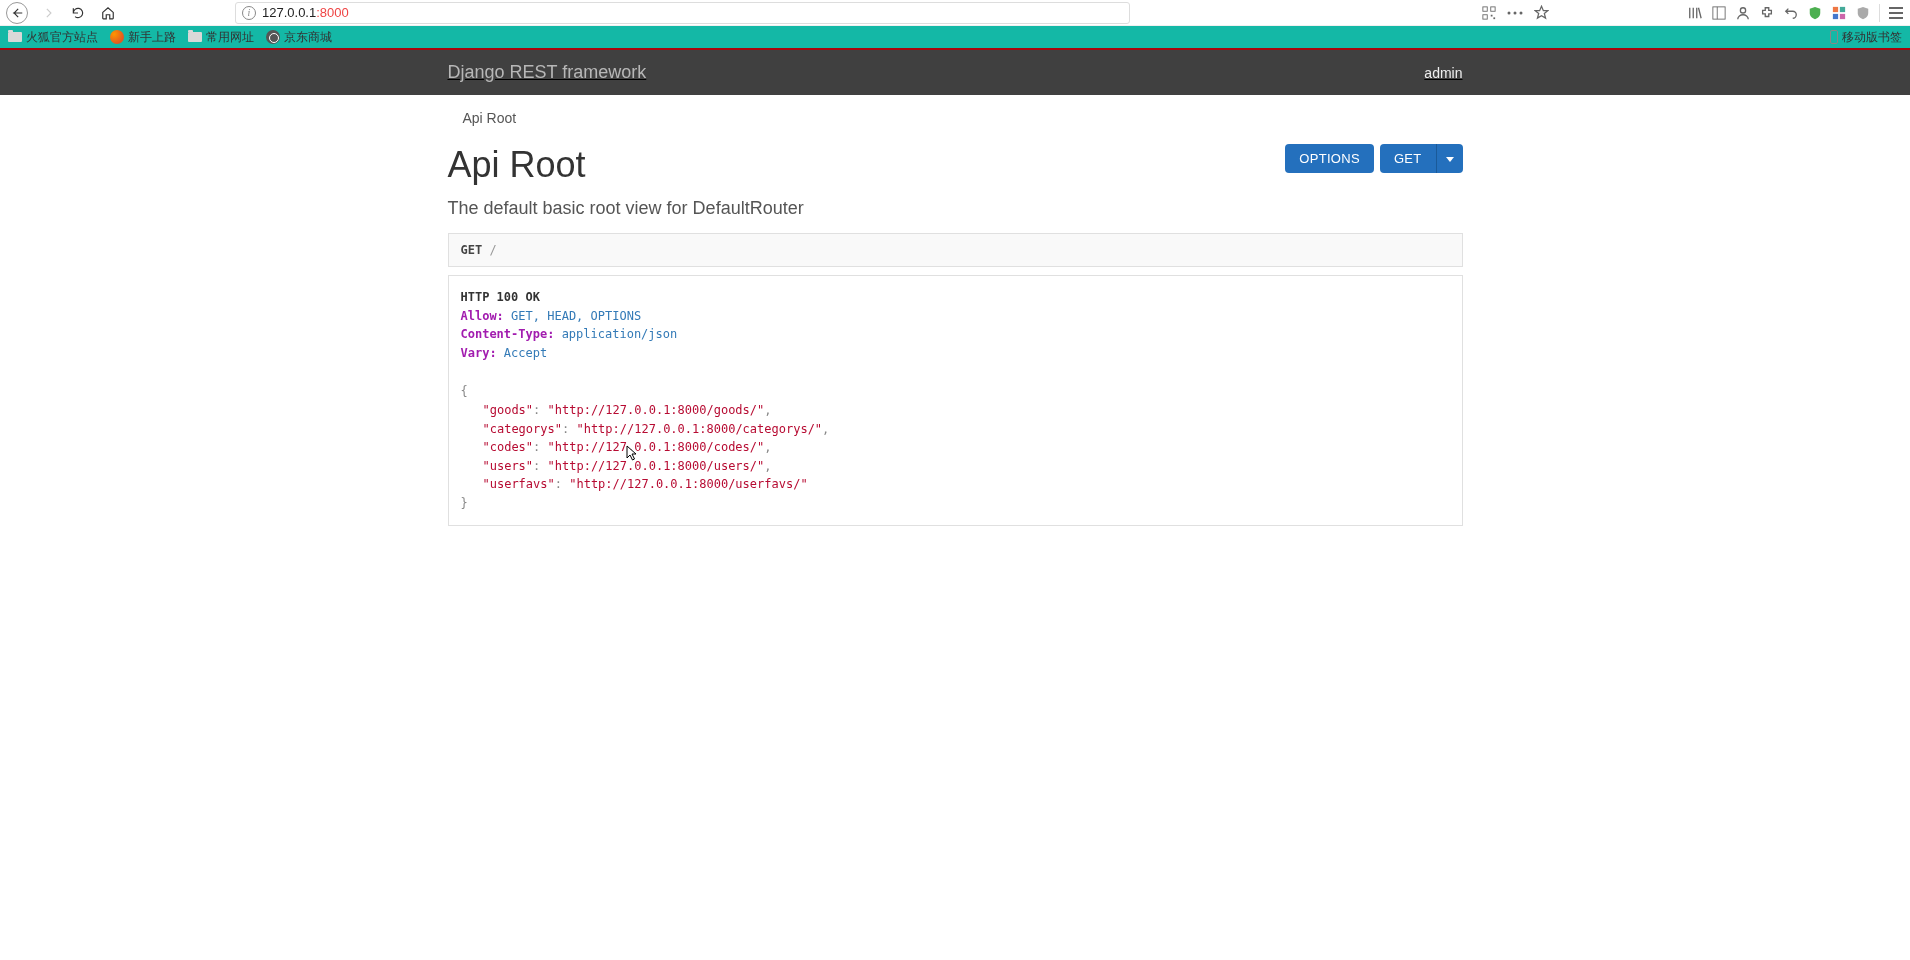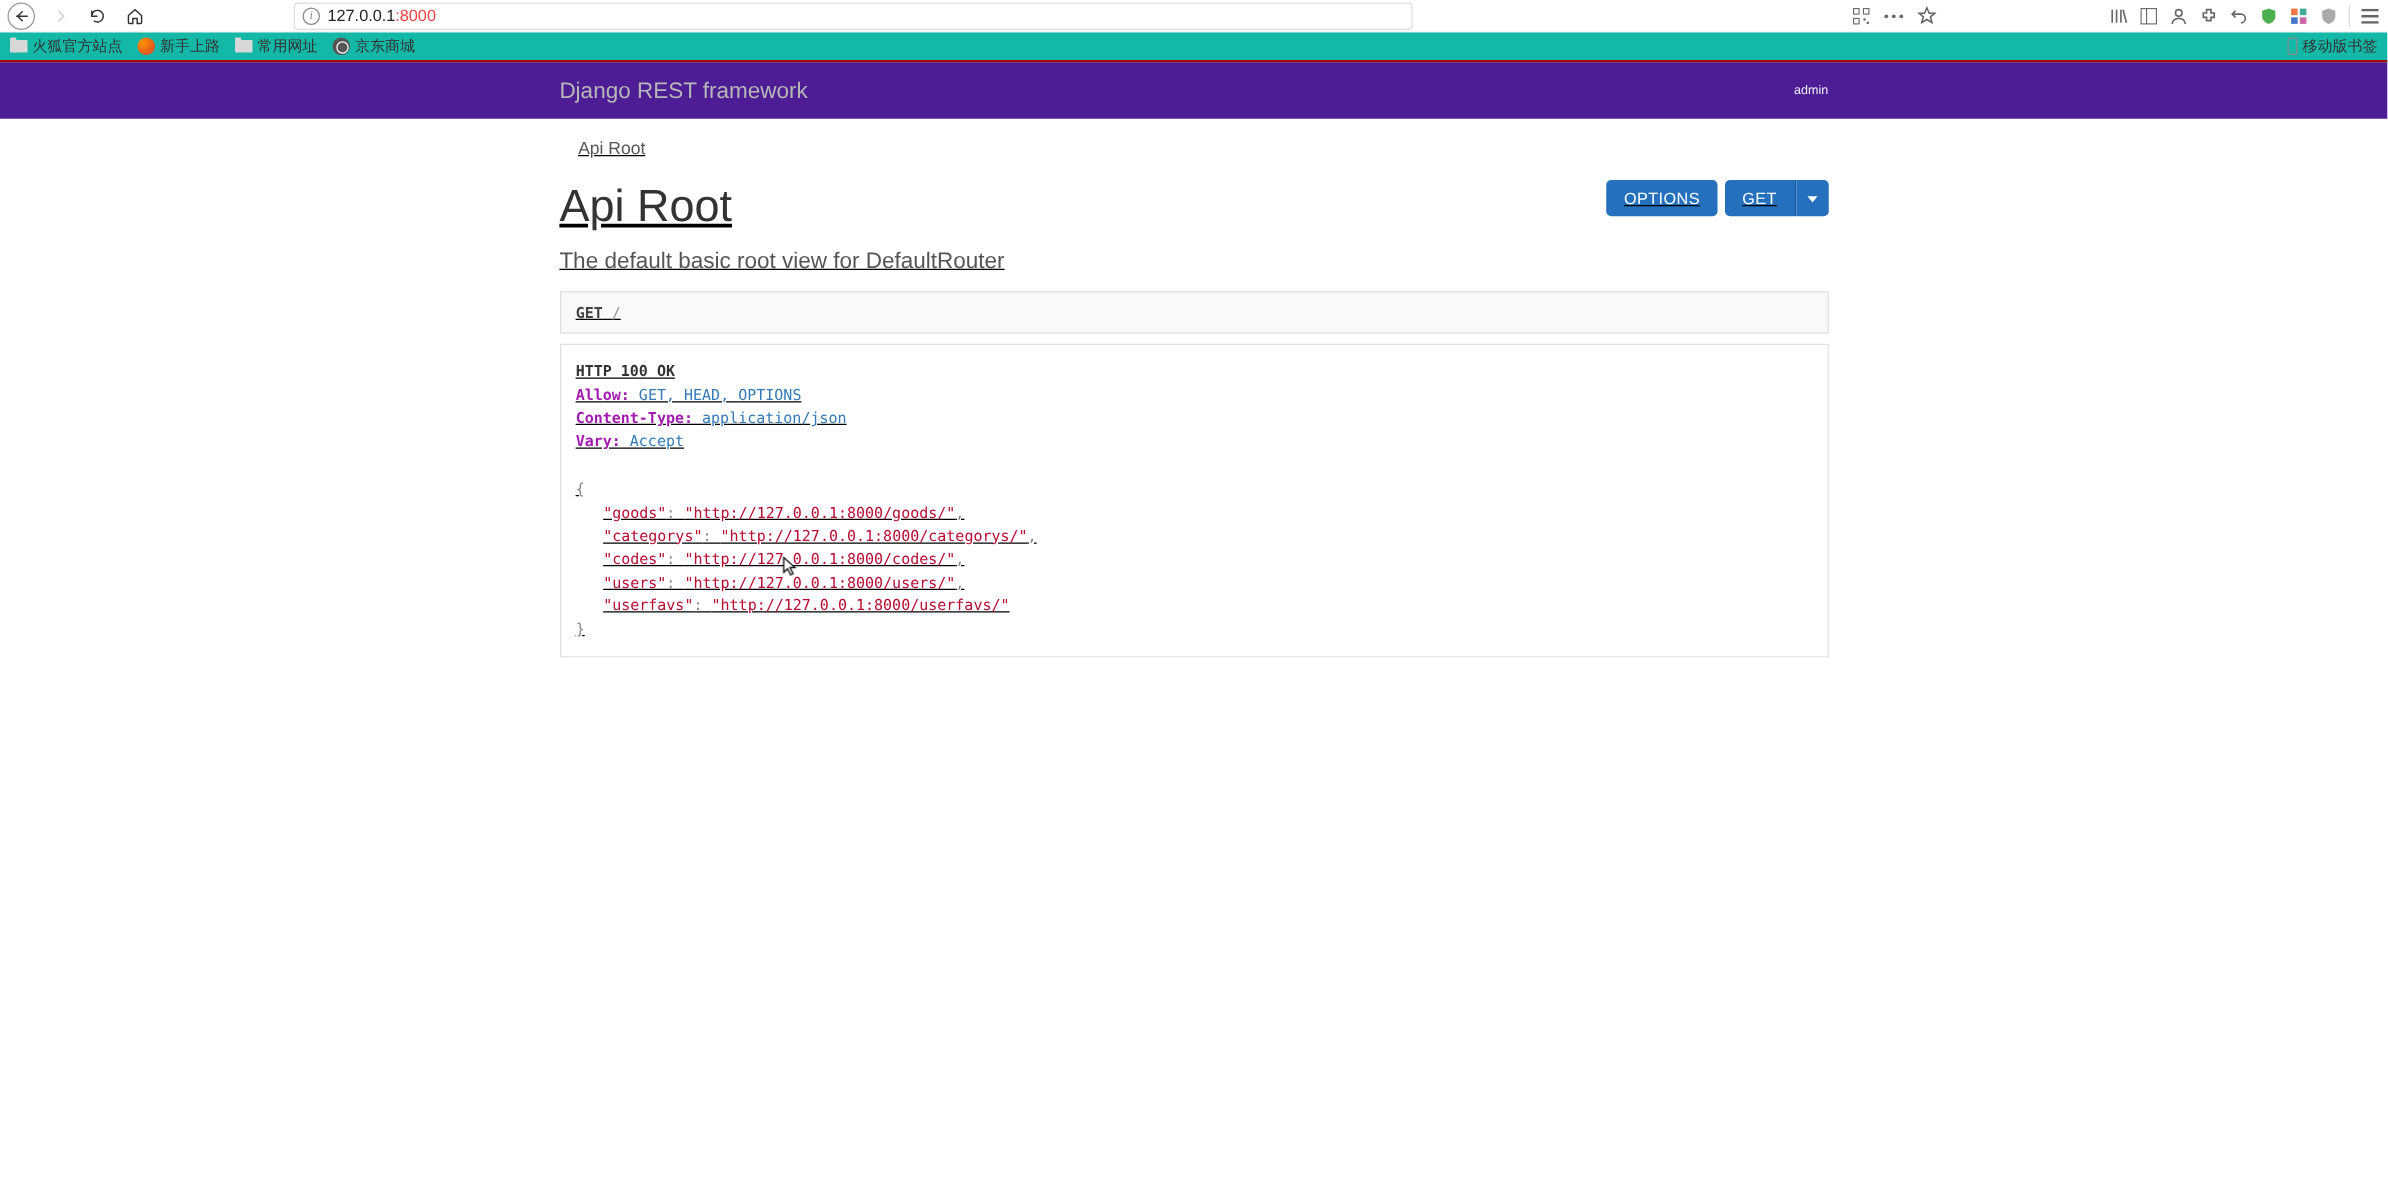--- a/index.html
+++ b/index.html
@@ -56,51 +56,51 @@
     .folder-icon { width: 14px; height: 10px; background: #d8d8d8; border-radius: 1px; position: relative; }
     .folder-icon::before { content: ""; position: absolute; top: -2px; left: 0; width: 5px; height: 2px; background: #d8d8d8; border-radius: 1px 1px 0 0; }
     .ff-icon { width: 14px; height: 14px; background: radial-gradient(circle at 30% 30%, #ff9500 0%, #e25822 70%); border-radius: 50%; }
     .jd-icon { width: 14px; height: 14px; border-radius: 50%; background: #555; position: relative; }
     .jd-icon::before { content: ""; position: absolute; width: 8px; height: 8px; top: 3px; left: 3px; border-radius: 50%; border: 1px solid #fff; }
     .mobile-bookmark { margin-left: auto; display: flex; align-items: center; gap: 4px; }
     .phone-icon { width: 8px; height: 14px; border: 1px solid #888; border-radius: 2px; }
 
     
     .drf-navbar {
-      background: #4c1d95;
+      background: #404040;
       height: 45px;
       display: flex;
       align-items: center;
       padding: 0 15px;
+      text-decoration: underline;
     }
     .drf-container {
       width: 1015px;
       margin: 0 auto;
       display: flex;
       align-items: center;
     }
     .drf-brand {
       color: #b7b7b7;
       font-size: 18px;
       font-weight: 400;
       cursor: pointer;
     }
     .drf-user {
       margin-left: auto;
       color: #eee;
-      font-size: 10px;
+      font-size: 14px;
       cursor: pointer;
     }
 
     
     .content-wrap {
       width: 1015px;
       margin: 0 auto;
       padding-top: 15px;
-      text-decoration: underline;
     }
     .breadcrumb { padding: 0 0 0 15px; font-size: 14px; color: #555; }
     .breadcrumb a { color: #555; cursor: pointer; }
 
     .page-head {
       display: flex;
       align-items: flex-start;
       margin-top: 18px;
       padding: 0 0 8px 0;
     }

